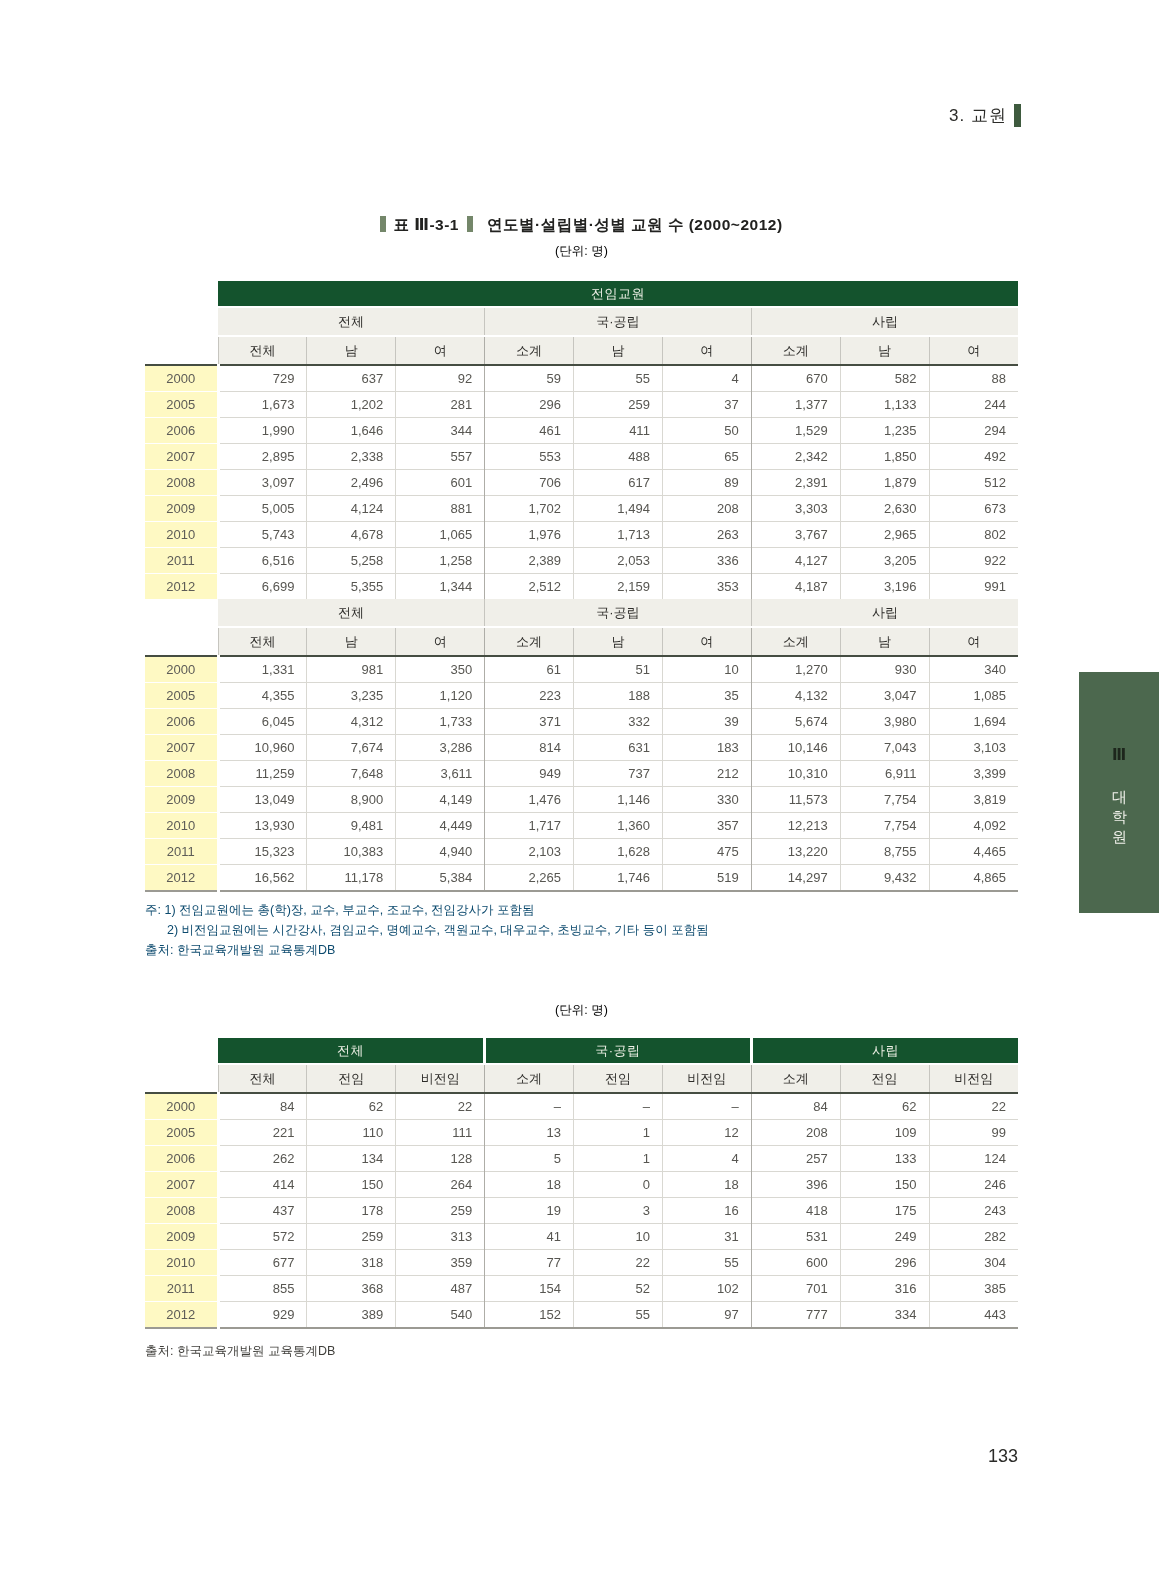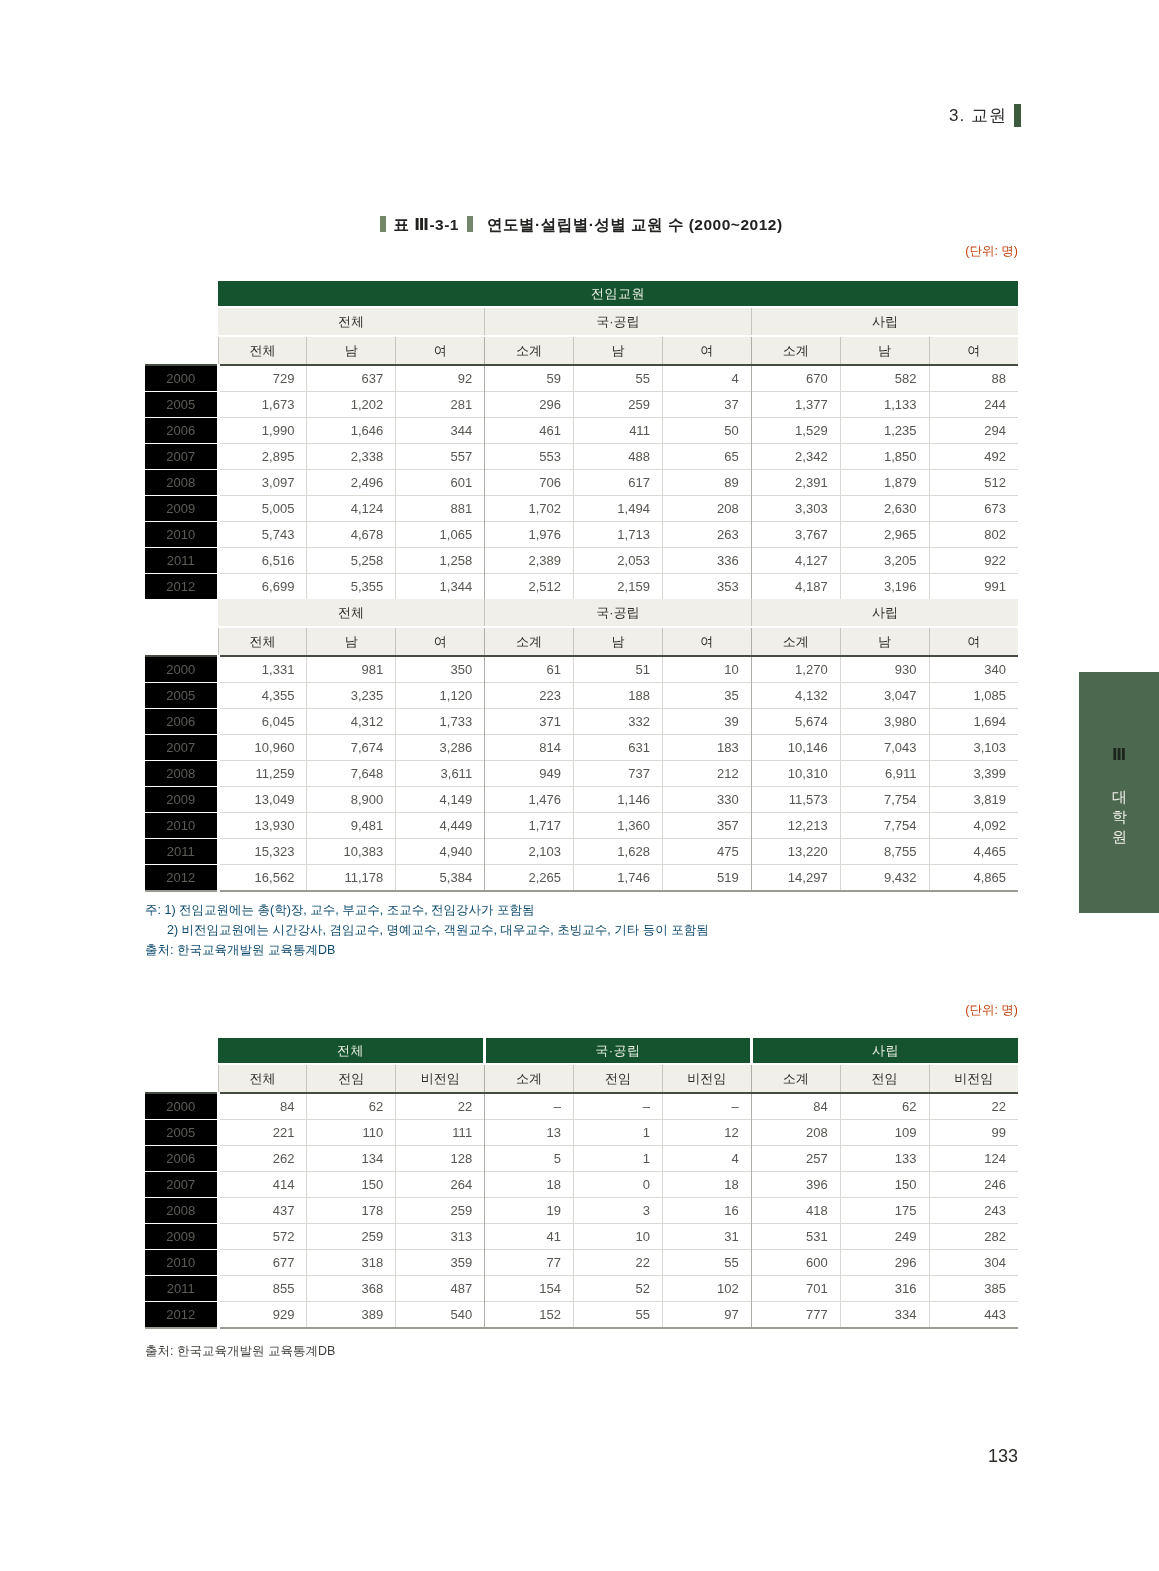--- a/index.html
+++ b/index.html
@@ -13,21 +13,21 @@
 
   
   .block{position:absolute;left:145px;width:873px;}
   #block1{top:186px;margin-top:27px;}
   #block2{top:996px;}
 
   .caption{text-align:center;font-size:15.5px;font-weight:700;color:#222220;height:24px;line-height:24px;letter-spacing:0.5px;}
   .cbar{display:inline-block;width:6px;height:16px;background:#74876a;vertical-align:-2px;}
   .cap-label{margin:0 8px 0 7px;}
   .cbar + .cap-title{margin-left:14px;}
-  .unit{text-align:right;font-size:12.5px;color:#c2410c;margin-top:6px;height:16px;line-height:16px;}
+  .unit{text-align:center;font-size:12.5px;color:#000000;margin-top:6px;height:16px;line-height:16px;}
 
   table.stat{border-collapse:collapse;table-layout:fixed;width:873px;margin-top:22px;
              font-size:13px;}
   #block2 table.stat{margin-top:20px;}
   col.c-year{width:73px;}
 
   th,td{padding:0;font-weight:400;}
   th.spacer{background:transparent;border:none;}
   th.spacer.dark{border-bottom:2px solid #454d42;}
 
@@ -35,21 +35,21 @@
          border-bottom:2px solid #ffffff;letter-spacing:0.5px;}
   th.sec.wb{border-left:3px solid #ffffff;}
   th.grp{background:#f0efe9;color:#2e2d2a;height:27px;border-bottom:2px solid #ffffff;}
   th.grp.gb{border-left:1px solid #c6c5bf;}
   th.colh{background:#f0efe9;color:#2e2d2a;height:27px;border-left:1px solid #c6c5bf;
           border-bottom:2px solid #454d42;}
   th.colh:first-of-type{border-left:none;}
   th.colh.gb{border-left:1px solid #aeada7;}
 
   td{height:25px;}
-  td.year{background:#000000;color:#5d5c57;text-align:center;
+  td.year{background:#fef9c3;color:#5d5c57;text-align:center;
           border-right:3px solid #ffffff;border-top:1px solid #ffffff;font-size:13px;}
   td.num{background:#ffffff;color:#575651;text-align:right;padding-right:12px;
          border-top:1px solid #d9d8d2;border-left:1px solid #d9d8d2;font-size:13px;}
   td.num.gb{border-left:1px solid #aeada7;}
   tbody.last tr:last-child td{border-bottom:2px solid #9b9a93;}
 
   .notes{margin-top:9px;font-size:12.5px;color:#0c4a6e;line-height:1.58;}
   .notes .indent{padding-left:22px;}
   .source{margin-top:14px;font-size:12.5px;color:#3f3e3a;}
 

